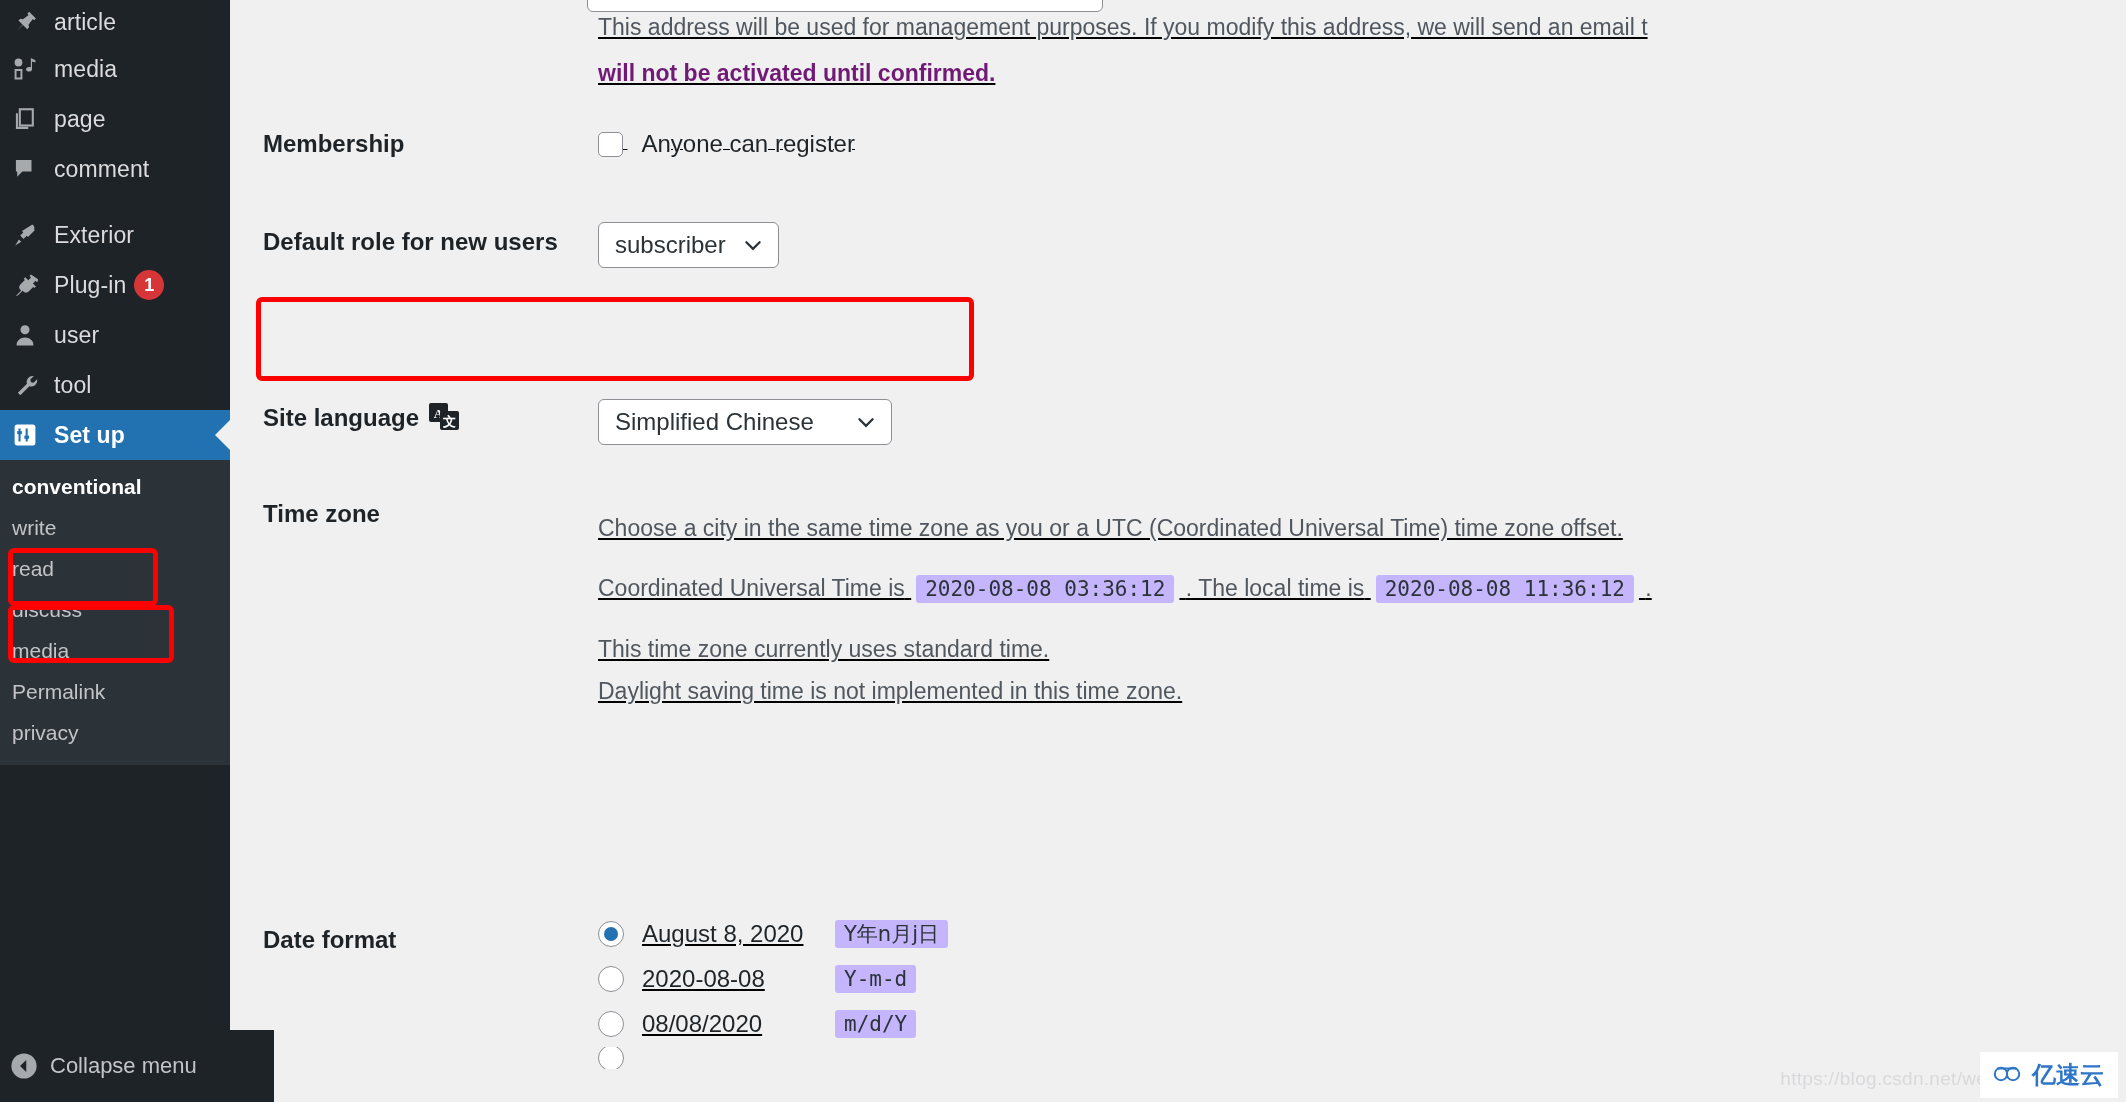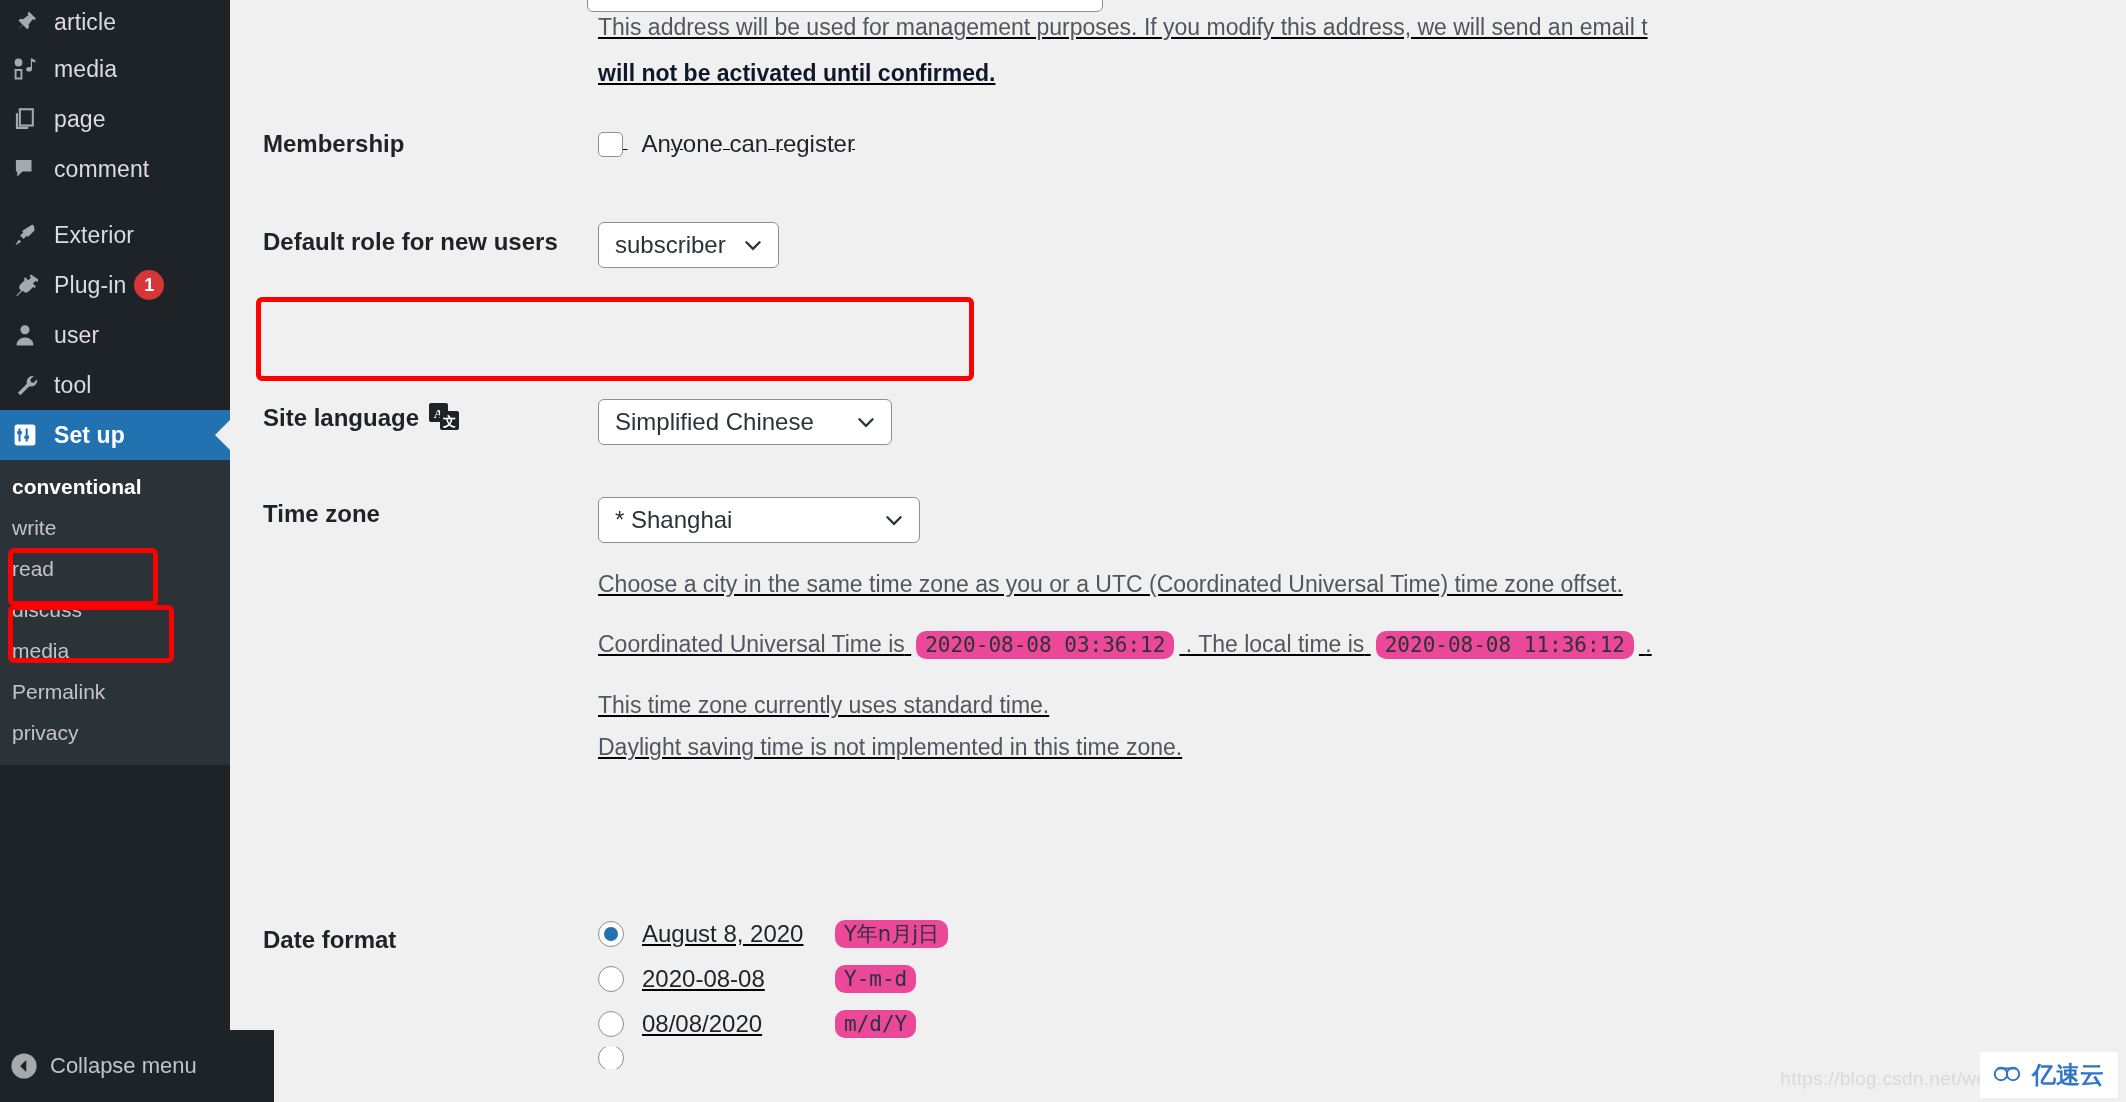--- a/index.html
+++ b/index.html
@@ -135,21 +135,21 @@
     position: absolute;
     left: 368px;
     text-decoration: underline;
   }
   .desc {
     font-size: 23px;
     color: #50575e;
     line-height: 1.55;
     white-space: nowrap;
   }
-  .desc b { color: #0f172a; font-weight: 700; }
+  .desc b { color: #701a75; font-weight: 700; }
 
   
   .text-input {
     position: absolute;
     left: 357px;
     top: -34px;
     width: 516px;
     height: 46px;
     background: #fff;
     border: 1px solid #8c8f94;
@@ -202,27 +202,27 @@
   
   .translate-ico {
     display: inline-block;
     vertical-align: -4px;
     margin-left: 10px;
   }
 
   
   .code {
     display: inline-block;
-    background: #ec4899;
+    background: #c4b5fd;
     color: #2c3338;
     font-family: "DejaVu Sans Mono", "Liberation Mono", monospace;
     font-size: 21px;
     padding: 0 9px;
     line-height: 1.35;
-    border-radius: 10px;
+    border-radius: 3px;
     white-space: nowrap;
   }
   .code-cjk {
     font-family: "DejaVu Sans", sans-serif;
   }
 
   
   .radio-row {
     position: relative;
     height: 44px;
@@ -464,26 +464,20 @@
           <svg class="chev" viewBox="0 0 20 20" fill="none" stroke="#2c3338" stroke-width="2.1" stroke-linecap="round">
               <polyline points="4,7.5 10,13.5 16,7.5"></polyline>
             </svg>
         </span>
       </div>
     </div>
 
     <div class="form-row" style="top:490px;">
       <div class="th" style="top:8px;">Time zone</div>
       <div class="td" style="top:-3px;">
-        <span class="select sel-tz">
-          <span>* Shanghai</span>
-          <svg class="chev" viewBox="0 0 20 20" fill="none" stroke="#2c3338" stroke-width="2.1" stroke-linecap="round">
-              <polyline points="4,7.5 10,13.5 16,7.5"></polyline>
-            </svg>
-        </span>
 
         <div class="desc" style="margin-top:24px;">Choose a city in the same time zone as you or a UTC (Coordinated Universal Time) time zone offset.</div>
 
         <div class="desc" style="margin-top:24px;">
           <span>Coordinated Universal Time is</span>
           <span class="code" style="margin:0 5px;">2020-08-08 03:36:12</span>
           <span>. The local time is</span>
           <span class="code" style="margin:0 5px;">2020-08-08 11:36:12</span>
           <span>.</span>
         </div>

